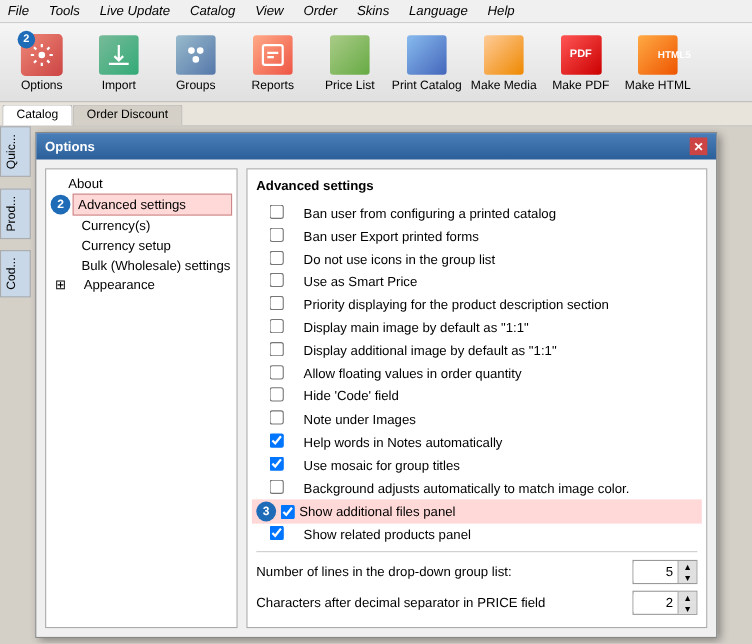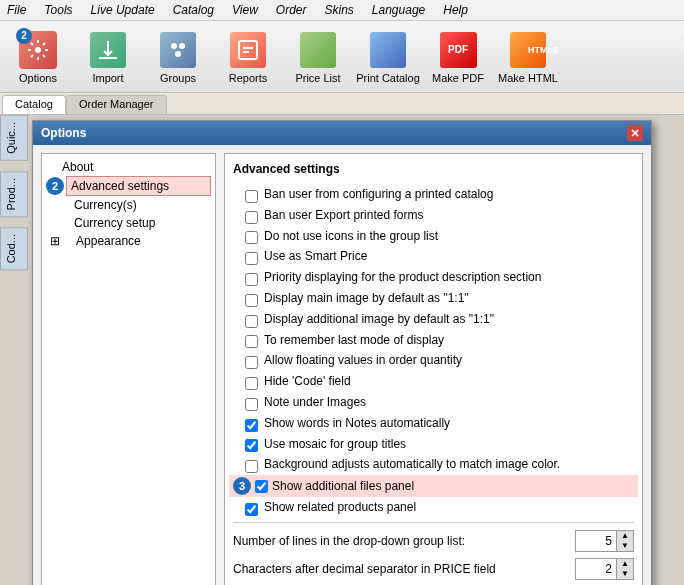--- a/index.html
+++ b/index.html
@@ -203,22 +203,22 @@
       padding: 8px;
       font-size: 12px;
     }
     .settings-title {
       font-weight: bold;
       margin-bottom: 8px;
       font-size: 12px;
     }
     .checkbox-row {
       display: flex;
-      align-items: flex-end;
-      gap: 6px;
+      align-items: flex-start;
+      gap: 18px;
       padding: 2px 12px;
       line-height: 1.4;
     }
     .checkbox-row input[type=checkbox] {
       margin: 0;
       flex-shrink: 0;
     }
 
     
     .spin-row {
@@ -353,39 +353,45 @@
     <span>Price List</span>
   </button>
 
   <button class="toolbar-btn">
     <div class="icon-area">
       <div class="icon-printcat"></div>
     </div>
     <span>Print Catalog</span>
   </button>
 
+  <button class="toolbar-btn">
+    <div class="icon-area">
+      <div class="icon-makemedia"></div>
+    </div>
+    <span>Make Media</span>
+  </button>
 
   <button class="toolbar-btn">
     <div class="icon-area">
       <div class="icon-makepdf">PDF</div>
     </div>
     <span>Make PDF</span>
   </button>
 
   <button class="toolbar-btn">
     <div class="icon-area">
       <div class="icon-makehtml">HTML5</div>
     </div>
     <span>Make HTML</span>
   </button>
 </div>
 
 <div class="tab-bar">
   <div class="tab active">Catalog</div>
-  <div class="tab">Order Manager</div>
+  <div class="tab">Order Discount</div>
 </div>
 
 <div class="main-area">
 
   <div class="sidebar-strip">
     <div class="sidebar-label">Quic...</div>
     <div style="height:10px"></div>
     <div class="sidebar-label">Prod...</div>
     <div style="height:10px"></div>
     <div class="sidebar-label">Cod...</div>
@@ -402,20 +408,21 @@
       <div class="dialog-body">
 
         <div class="tree-panel">
           <div class="tree-item">About</div>
           <div style="display:flex;align-items:center;gap:2px">
             <span class="badge-circle">2</span>
             <div class="tree-item selected" style="flex:1;padding-left:4px">Advanced settings</div>
           </div>
           <div class="tree-item indent1">Currency(s)</div>
           <div class="tree-item indent1">Currency setup</div>
+          <div class="tree-item indent1">Bulk (Wholesale) settings</div>
           <div style="display:flex;align-items:center;padding-left:4px">
             <span>⊞</span>
             <div class="tree-item" style="flex:1">Appearance</div>
           </div>
         </div>
 
         <div class="settings-panel">
           <div class="settings-title">Advanced settings</div>
 
           <div class="checkbox-row">
@@ -441,37 +448,33 @@
           <div class="checkbox-row">
             <input type="checkbox" style="">
             <label>Display main image by default as "1:1"</label>
           </div>
           <div class="checkbox-row">
             <input type="checkbox" style="">
             <label>Display additional image by default as "1:1"</label>
           </div>
           <div class="checkbox-row">
             <input type="checkbox" style="">
-            <label>To remember last mode of display</label>
-          </div>
-          <div class="checkbox-row">
-            <input type="checkbox" style="">
             <label>Allow floating values in order quantity</label>
           </div>
           <div class="checkbox-row">
             <input type="checkbox" style="">
             <label>Hide 'Code' field</label>
           </div>
           <div class="checkbox-row">
             <input type="checkbox" style="">
             <label>Note under Images</label>
           </div>
           <div class="checkbox-row">
             <input type="checkbox" checked="" style="">
-            <label>Show words in Notes automatically</label>
+            <label>Help words in Notes automatically</label>
           </div>
           <div class="checkbox-row">
             <input type="checkbox" checked="" style="">
             <label>Use mosaic for group titles</label>
           </div>
           <div class="checkbox-row">
             <input type="checkbox" style="">
             <label>Background adjusts automatically to match image color.</label>
           </div>
 

